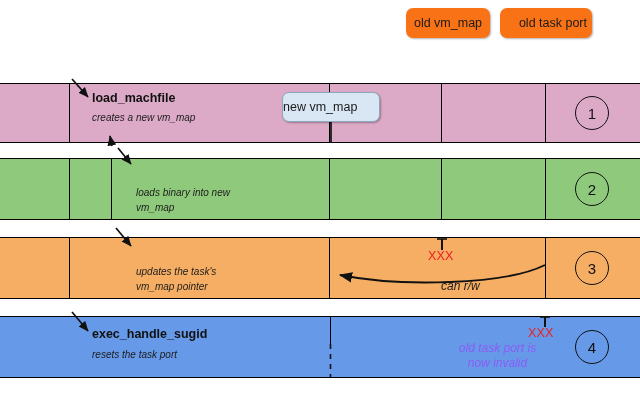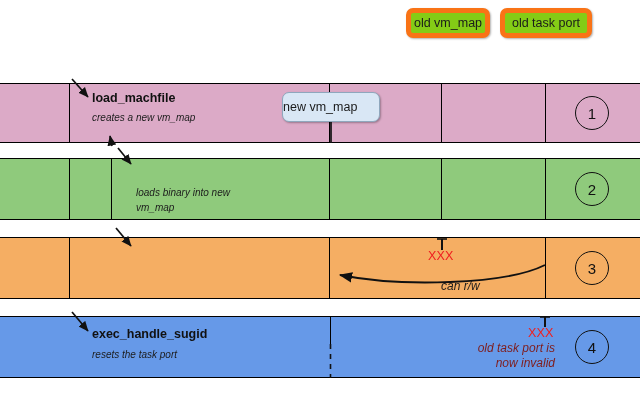--- a/index.html
+++ b/index.html
@@ -15,21 +15,21 @@
     overflow: hidden;
   }
   #canvas {
     position: absolute;
     left: 0; top: 0;
     width: 640px;
     height: 416px;
   }
   .legend-box {
     position: absolute;
-    background: #84cc16;
+    background: #f97316;
     border: 5px solid #f97316;
     border-radius: 7px;
     box-shadow: 1px 1px 2px rgba(0,0,0,0.30);
     display: flex;
     align-items: center;
     justify-content: center;
     font-size: 12.5px;
     color: #1a1a1a;
     box-sizing: border-box;
   }
@@ -94,23 +94,23 @@
     color: #ef2020;
     font-size: 12.5px;
     font-weight: normal;
     letter-spacing: 0.2px;
     white-space: nowrap;
   }
   .note-italic {
     position: absolute;
     font-size: 12px;
     font-style: italic;
-    color: #7f1d1d;
+    color: #8b5cf6;
     line-height: 15px;
-    text-align: right;
+    text-align: center;
   }
   .arrow-label {
     position: absolute;
     font-size: 12px;
     font-style: italic;
     color: #1c1c1c;
     white-space: nowrap;
   }
   svg.overlay {
     position: absolute;
@@ -121,21 +121,21 @@
   }
 </style>
 </head>
 <body>
 
 <div id="canvas">
 
   <div class="legend-box" style="left:406px; top:8px; width:84px; height:30px;">
     <span>old vm_map</span>
   </div>
-  <div class="legend-box" style="left:500px; top:8px; width:92px; height:30px;">
+  <div class="legend-box" style="left:500px; top:8px; width:92px; height:30px;justify-content:flex-end;">
     <span>old task port</span>
   </div>
 
   <div class="lane" style="top:83px; height:60px; background:#dcaac7;">
     <div class="divider" style="left:69px;"></div>
     <div class="divider" style="left:329px;"></div>
     <div class="divider" style="left:441px;"></div>
     <div class="divider" style="left:545px;"></div>
   </div>
   <div class="step-title" style="left:92px; top:91px;">load_machfile</div>
@@ -158,20 +158,22 @@
 vm_map</span></div>
   <div class="badge" style="left:575px; top:172px;">
     <span>2</span>
   </div>
 
   <div class="lane" style="top:237px; height:62px; background:#f5ae63;">
     <div class="divider" style="left:69px;"></div>
     <div class="divider" style="left:329px;"></div>
     <div class="divider" style="left:545px;"></div>
   </div>
+  <div class="step-desc" style="left:136px; top:264px; white-space:pre;"><span>updates the task's
+vm_map pointer</span></div>
   <div class="xmark" style="left:428px; top:249px;">XXX</div>
   <div class="arrow-label" style="left:441px; top:279px;">can r/w</div>
   <div class="badge" style="left:575px; top:251px;">
     <span>3</span>
   </div>
 
   <div class="lane" style="top:316px; height:62px; background:#6699e8;">
     <div class="divider" style="left:330px; top:0; height:28px; bottom:auto;"></div>
   </div>
   <div class="step-title" style="left:92px; top:327px;">exec_handle_sugid</div>

